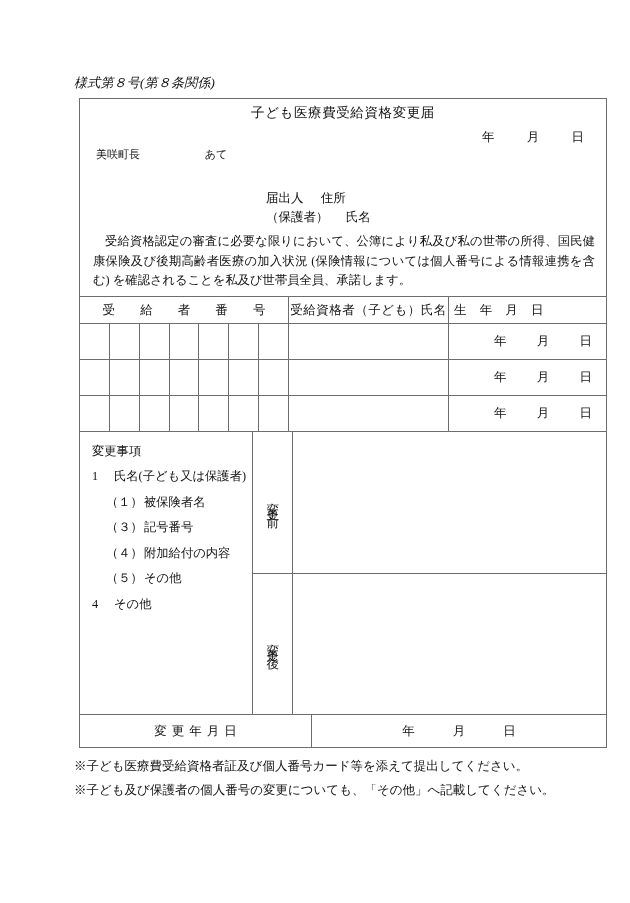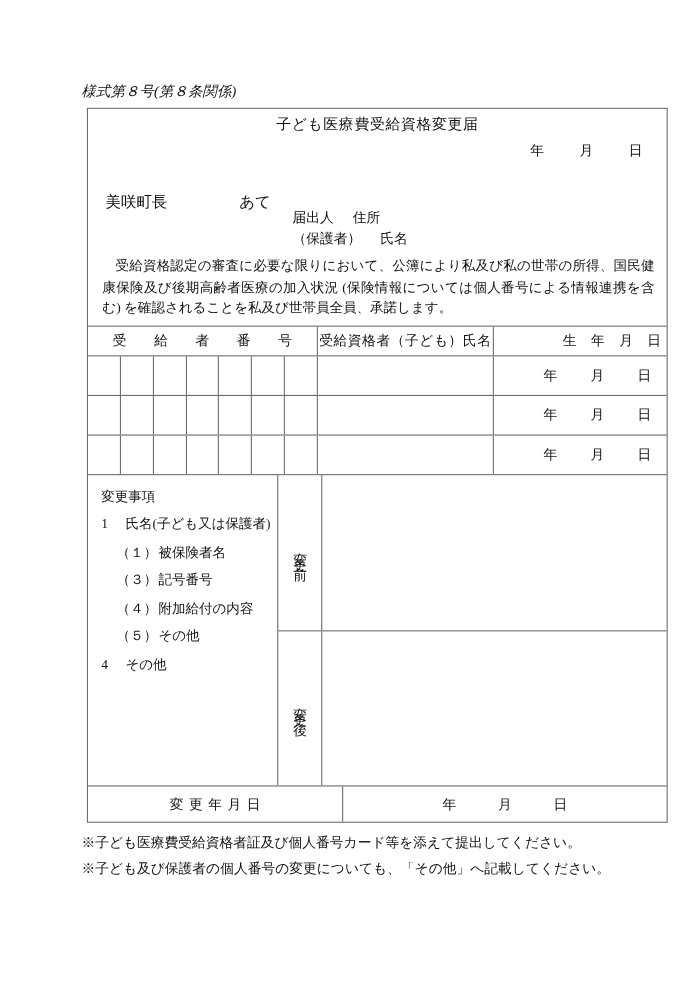--- a/index.html
+++ b/index.html
@@ -69,22 +69,22 @@
     font-size: 12.5px;
     white-space: nowrap;
   }
   .date-line span { display: inline-block; }
   .gap-a { width: 26px; }
   .gap-b { width: 26px; }
 
   .addressee {
     position: absolute;
     left: 16px;
-    top: 76px;
-    font-size: 14px;
+    top: 48px;
+    font-size: 11px;
     white-space: nowrap;
   }
   .addressee .ate { display: inline-block; margin-left: 62px; }
 
   .submitter {
     position: absolute;
     left: 186px;
     top: 90px;
     font-size: 12.5px;
     line-height: 19px;
@@ -125,21 +125,21 @@
     display: flex;
     align-items: center;
     justify-content: center;
   }
   .c-birth {
     flex: 1;
     box-sizing: border-box;
     border-left: 1px solid #6d6d6d;
     display: flex;
     align-items: center;
-    justify-content: flex-end;
+    justify-content: flex-start;
   }
 
   .hdr-row { height: 26px; }
   .hdr-row .c-num {
     align-items: center;
     justify-content: space-around;
     font-size: 12.5px;
     padding: 0 10px;
   }
   .hdr-row .c-name { font-size: 12.5px; letter-spacing: 0.5px; }

